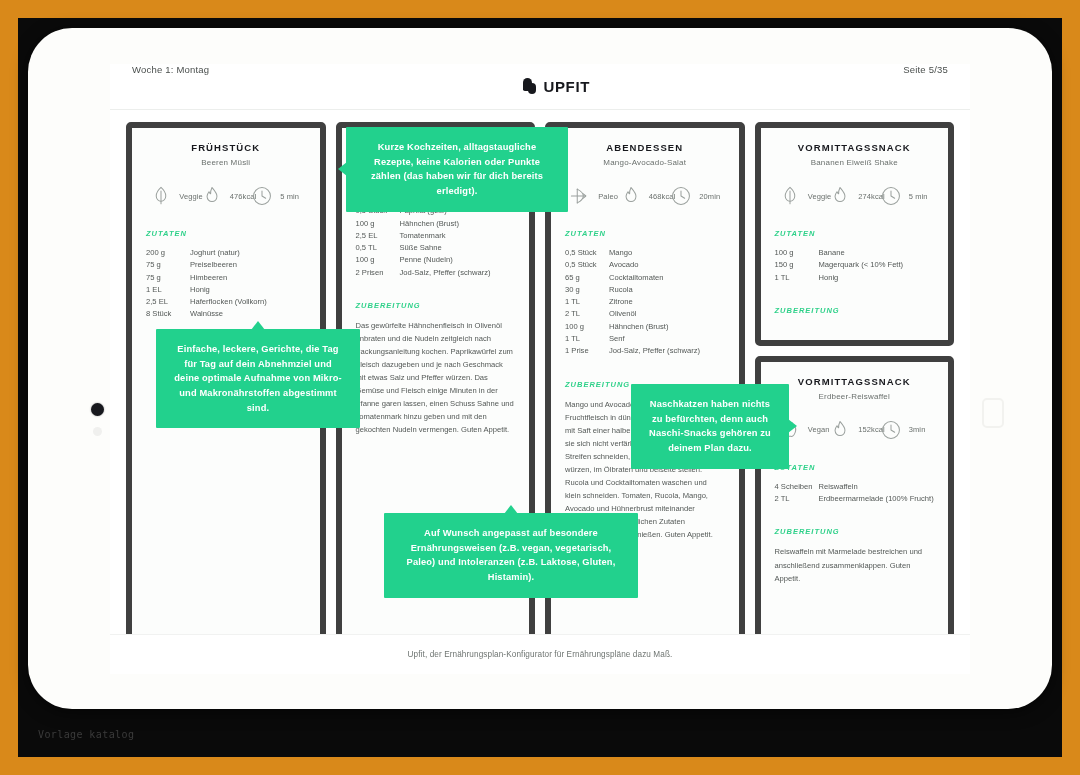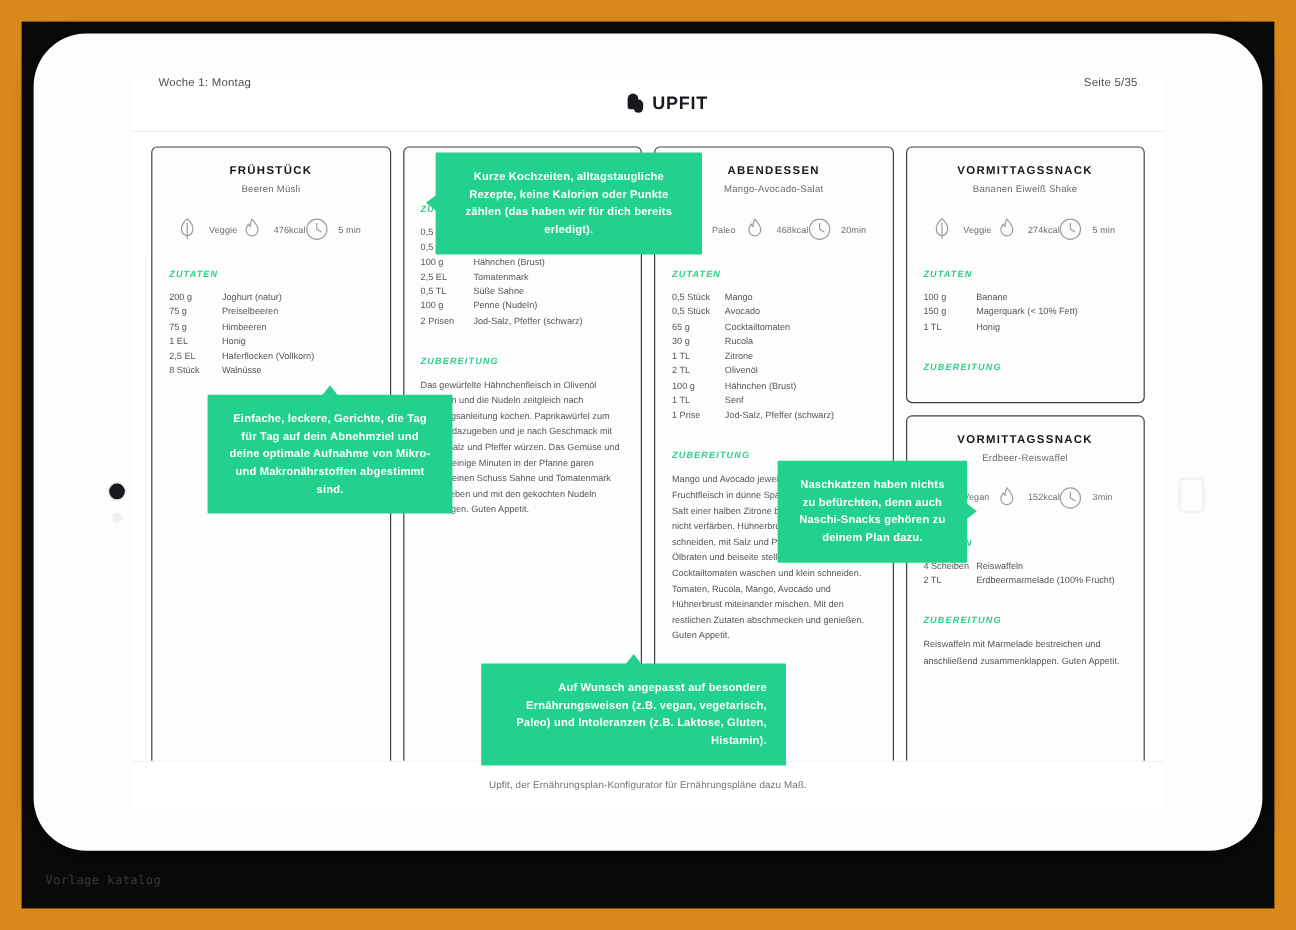--- a/index.html
+++ b/index.html
@@ -58,21 +58,21 @@
     position:absolute; left:5px; top:5px; width:8px; height:11px;
     background:#17181d; border-radius:4px;
   }
   #brand-text { font-size:15px; font-weight:bold; letter-spacing:.6px; color:#17181d; }
   
   #columns {
     display:flex; gap:10px; padding:12px 16px 0 16px; height:560px;
   }
   .column { flex:1 1 0; display:flex; flex-direction:column; gap:10px; min-width:0; }
   .card {
-    background:#fcfdfc; border:1px solid #404040; border-radius:5px;
+    background:#fcfdfc; border:6px solid #404040; border-radius:5px;
     padding:14px 14px 16px 14px; position:relative;
   }
   .card.grow { flex:1 1 auto; }
   .card-title {
     text-align:center; font-size:9.5px; font-weight:bold;
     letter-spacing:1.1px; color:#17181d;
   }
   .card-sub {
     text-align:center; font-size:8px; color:#6a706d; margin-top:5px;
     letter-spacing:.2px;
@@ -98,42 +98,42 @@
     position:absolute; left:0; right:0; bottom:0; height:40px;
     display:flex; align-items:center; justify-content:center;
     border-top:1px solid #f1f2f1; background:#fff;
   }
   #footer-text { font-size:8.2px; color:#6f7572; letter-spacing:.1px; }
   
   .tooltip {
     position:absolute; background:#22d18d; color:#fff;
     border-radius:1px; text-align:center;
     font-size:9.3px; font-weight:bold; line-height:1.58;
-    padding:13px 16px; z-index:40; letter-spacing:.15px;margin-left:17px;
+    padding:13px 16px; z-index:40; letter-spacing:.15px;
   }
   .tooltip .tail { position:absolute; width:0; height:0; }
   .tail.left {
     left:-8px; top:50%; margin-top:-7px;
     border-top:7px solid transparent; border-bottom:7px solid transparent;
     border-right:9px solid #22d18d;
   }
   .tail.right {
     right:-8px; top:50%; margin-top:-7px;
     border-top:7px solid transparent; border-bottom:7px solid transparent;
     border-left:9px solid #22d18d;
   }
   .tail.top {
     top:-8px; left:50%; margin-left:-7px;
     border-left:7px solid transparent; border-right:7px solid transparent;
     border-bottom:9px solid #22d18d;
   }
   #tip-1 { left:236px; top:63px;  width:222px; }
   #tip-2 { left:46px;  top:265px; width:204px; }
   #tip-3 { left:521px; top:320px; width:158px; }
-  #tip-4 { left:274px; top:489px; width:254px;text-align:right; }
+  #tip-4 { left:274px; top:449px; width:254px; }
   #watermark {
     position:absolute; left:38px; top:729px;
     font-family:"DejaVu Sans Mono", monospace;
     font-size:10px; color:#3b3b3b; letter-spacing:.4px;
   }
 </style>
 </head>
 <body>
 
 <div id="orange-frame"></div>

